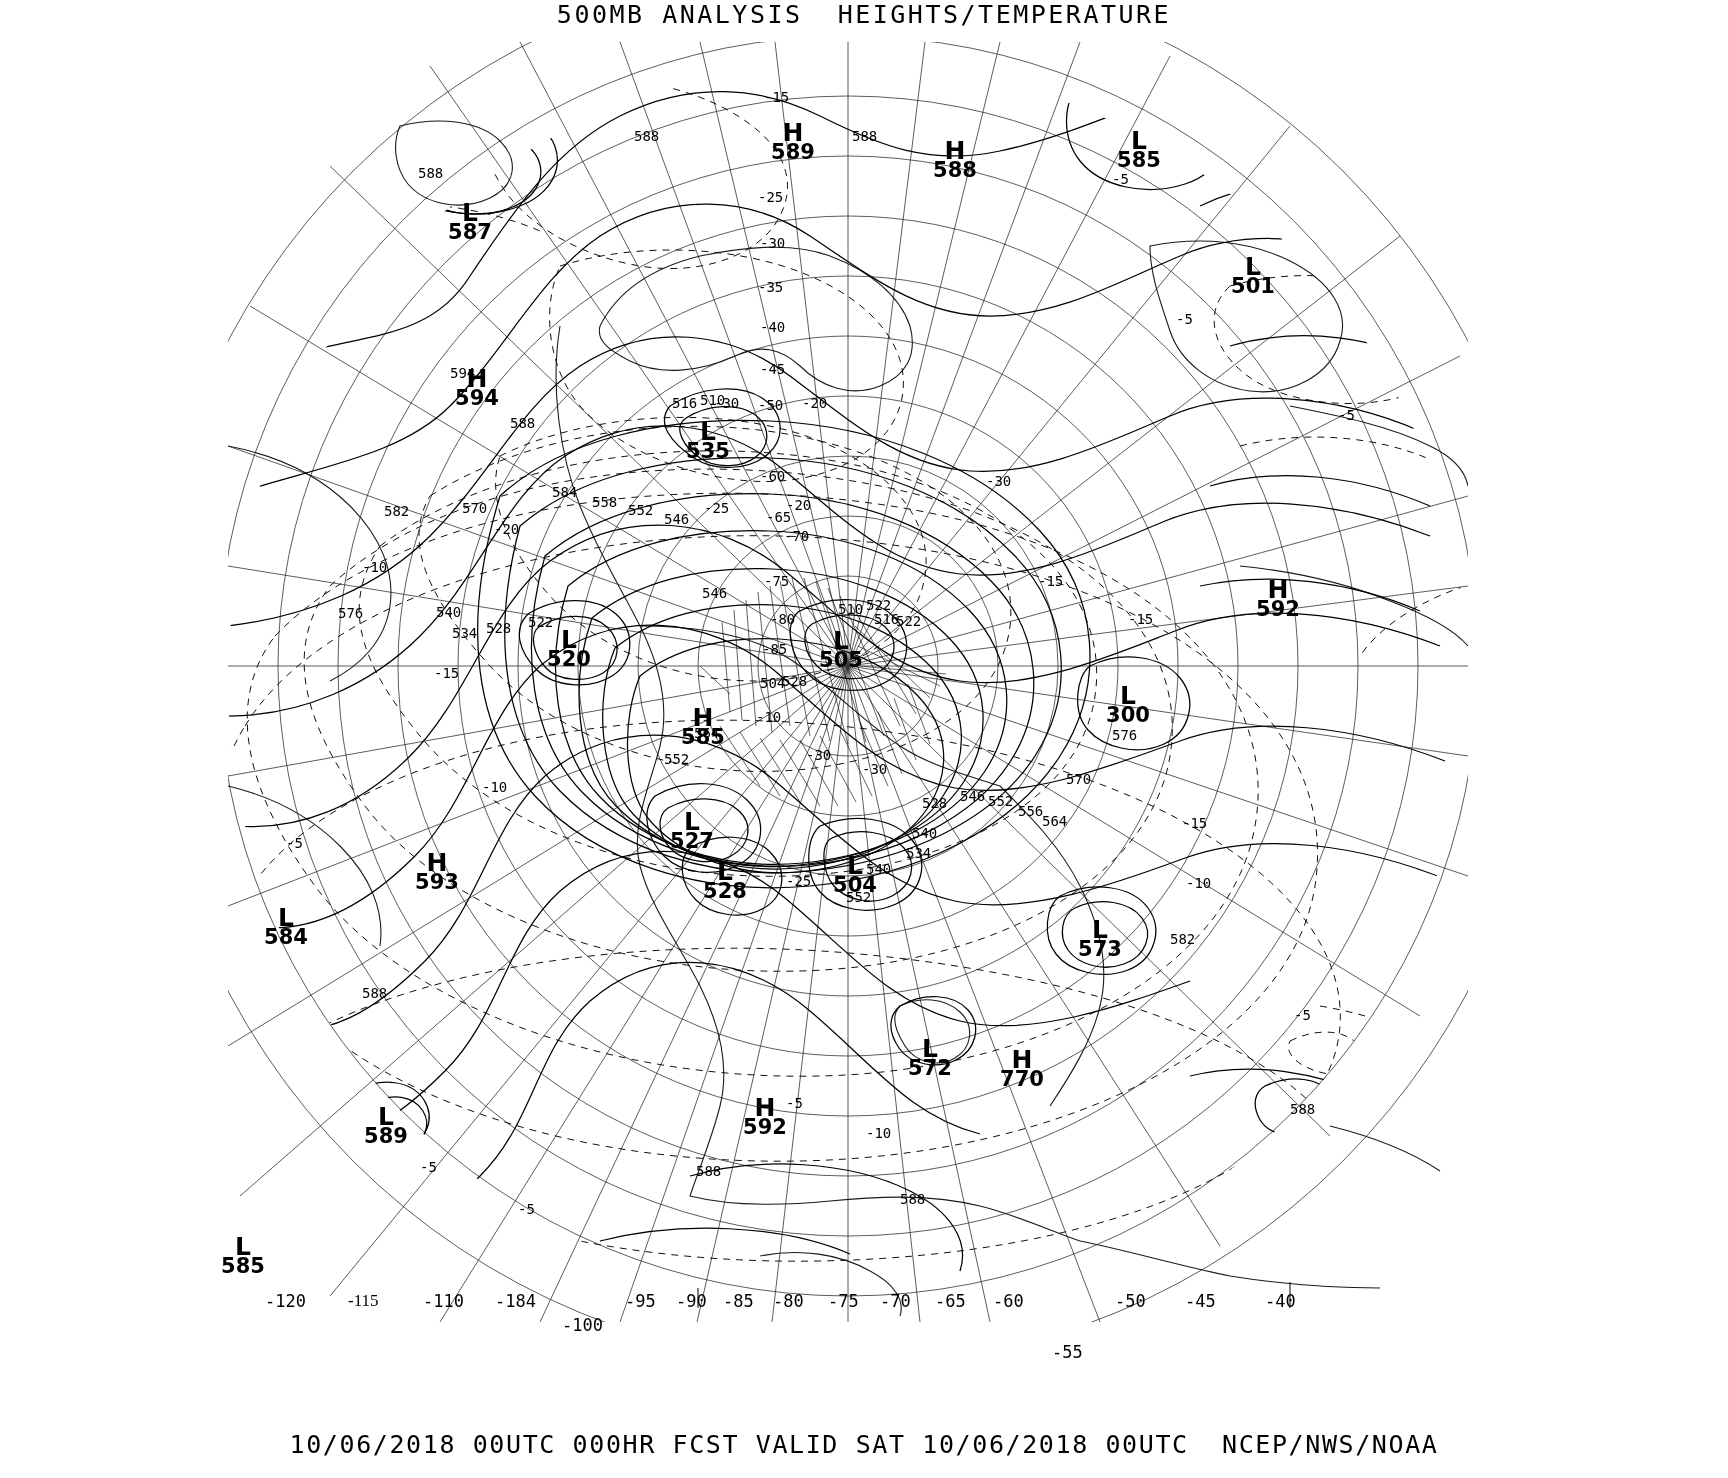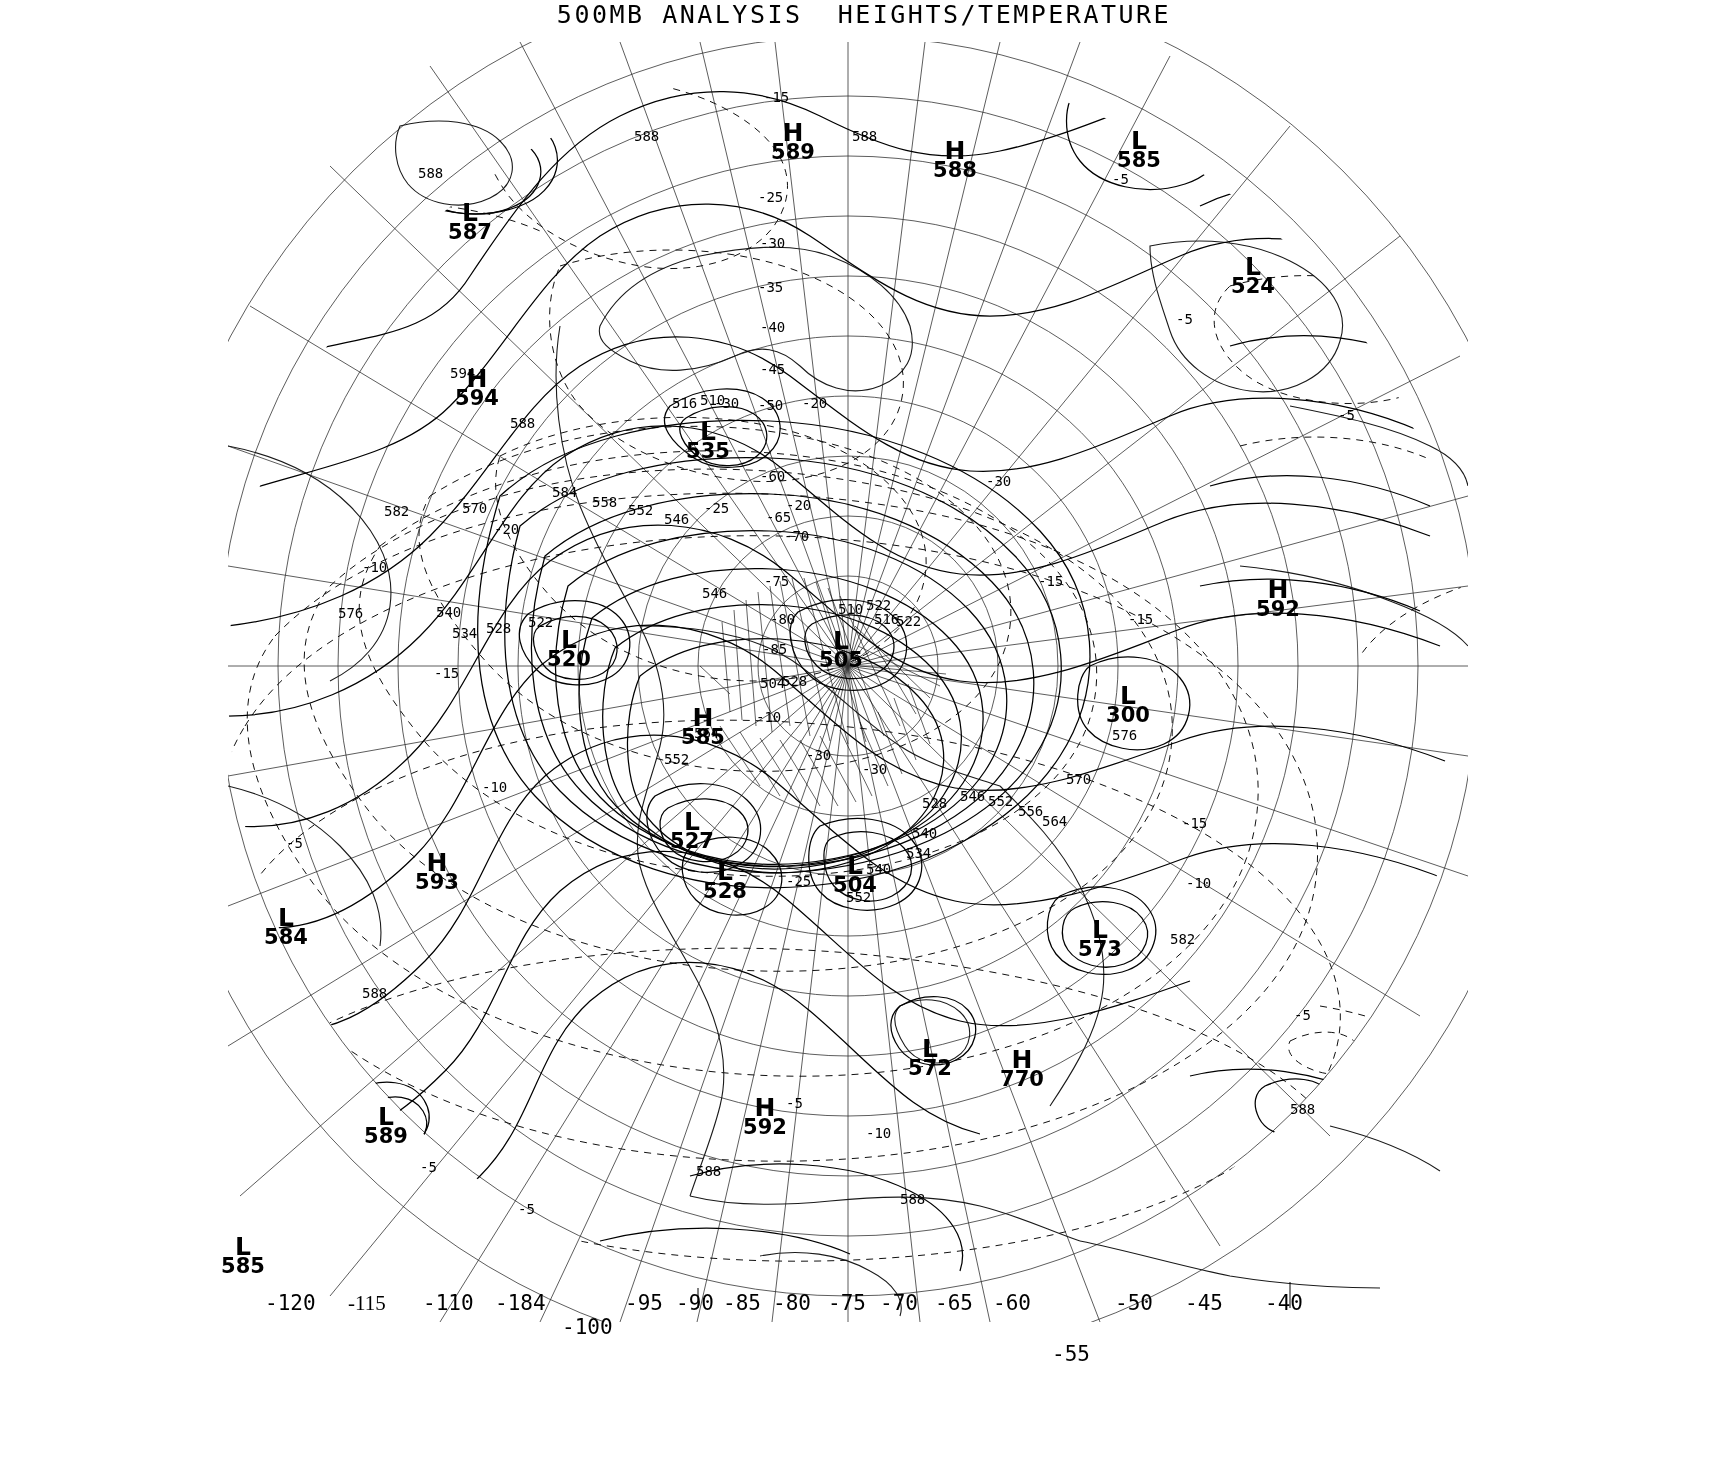--- a/index.html
+++ b/index.html
@@ -68,21 +68,21 @@
     font-size: 25px;
   }
   .hl .val {
     display: block;
     font-size: 21px;
     margin-top: -3px;
   }
   .lonlab {
     position: absolute;
     font-family: "DejaVu Sans Mono", monospace;
-    font-size: 21px;
+    font-size: 17px;
     white-space: pre;
   }
 </style>
 </head>
 <body>
 
 <div id="page">
 
   <div class="title">500MB ANALYSIS  HEIGHTS/TEMPERATURE</div>
 
@@ -447,34 +447,35 @@
     <div class="lonlab" style="left:1115px; top:1291px;">-50</div>
     <div class="lonlab" style="left:1185px; top:1291px;">-45</div>
     <div class="lonlab" style="left:1265px; top:1291px;">-40</div>
   </div>
 
   <div id="centers">
       <div class="hl" style="left: 444px; top: 200px; width: 52px;"><span class="sym">L</span><span class="val">587</span></div>
       <div class="hl" style="left: 767px; top: 120px; width: 52px;"><span class="sym">H</span><span class="val">589</span></div>
       <div class="hl" style="left: 929px; top: 138px; width: 52px;"><span class="sym">H</span><span class="val">588</span></div>
       <div class="hl" style="left: 1113px; top: 128px; width: 52px;"><span class="sym">L</span><span class="val">585</span></div>
-      <div class="hl" style="left: 1227px; top: 254px; width: 52px;"><span class="sym">L</span><span class="val">524</span></div>
+      <div class="hl" style="left: 1227px; top: 254px; width: 52px;"><span class="sym">L</span><span class="val">501</span></div>
       <div class="hl" style="left: 451px; top: 366px; width: 52px;"><span class="sym">H</span><span class="val">594</span></div>
       <div class="hl" style="left: 682px; top: 419px; width: 52px;"><span class="sym">L</span><span class="val">535</span></div>
       <div class="hl" style="left: 1252px; top: 577px; width: 52px;"><span class="sym">H</span><span class="val">592</span></div>
       <div class="hl" style="left: 543px; top: 627px; width: 52px;"><span class="sym">L</span><span class="val">520</span></div>
       <div class="hl" style="left: 815px; top: 628px; width: 52px;"><span class="sym">L</span><span class="val">505</span></div>
       <div class="hl" style="left: 1102px; top: 683px; width: 52px;"><span class="sym">L</span><span class="val">300</span></div>
       <div class="hl" style="left: 677px; top: 705px; width: 52px;"><span class="sym">H</span><span class="val">585</span></div>
       <div class="hl" style="left: 666px; top: 809px; width: 52px;"><span class="sym">L</span><span class="val">527</span></div>
       <div class="hl" style="left: 699px; top: 859px; width: 52px;"><span class="sym">L</span><span class="val">528</span></div>
       <div class="hl" style="left: 829px; top: 853px; width: 52px;"><span class="sym">L</span><span class="val">504</span></div>
       <div class="hl" style="left: 411px; top: 850px; width: 52px;"><span class="sym">H</span><span class="val">593</span></div>
       <div class="hl" style="left: 260px; top: 905px; width: 52px;"><span class="sym">L</span><span class="val">584</span></div>
       <div class="hl" style="left: 1074px; top: 917px; width: 52px;"><span class="sym">L</span><span class="val">573</span></div>
       <div class="hl" style="left: 904px; top: 1036px; width: 52px;"><span class="sym">L</span><span class="val">572</span></div>
       <div class="hl" style="left: 996px; top: 1047px; width: 52px;"><span class="sym">H</span><span class="val">770</span></div>
       <div class="hl" style="left: 739px; top: 1095px; width: 52px;"><span class="sym">H</span><span class="val">592</span></div>
       <div class="hl" style="left: 360px; top: 1104px; width: 52px;"><span class="sym">L</span><span class="val">589</span></div>
       <div class="hl" style="left: 217px; top: 1234px; width: 52px;"><span class="sym">L</span><span class="val">585</span></div>
     </div>
 
+  <div class="footer">10/06/2018 00UTC 000HR FCST VALID SAT 10/06/2018 00UTC  NCEP/NWS/NOAA</div>
 </div>
 
 </body></html>

